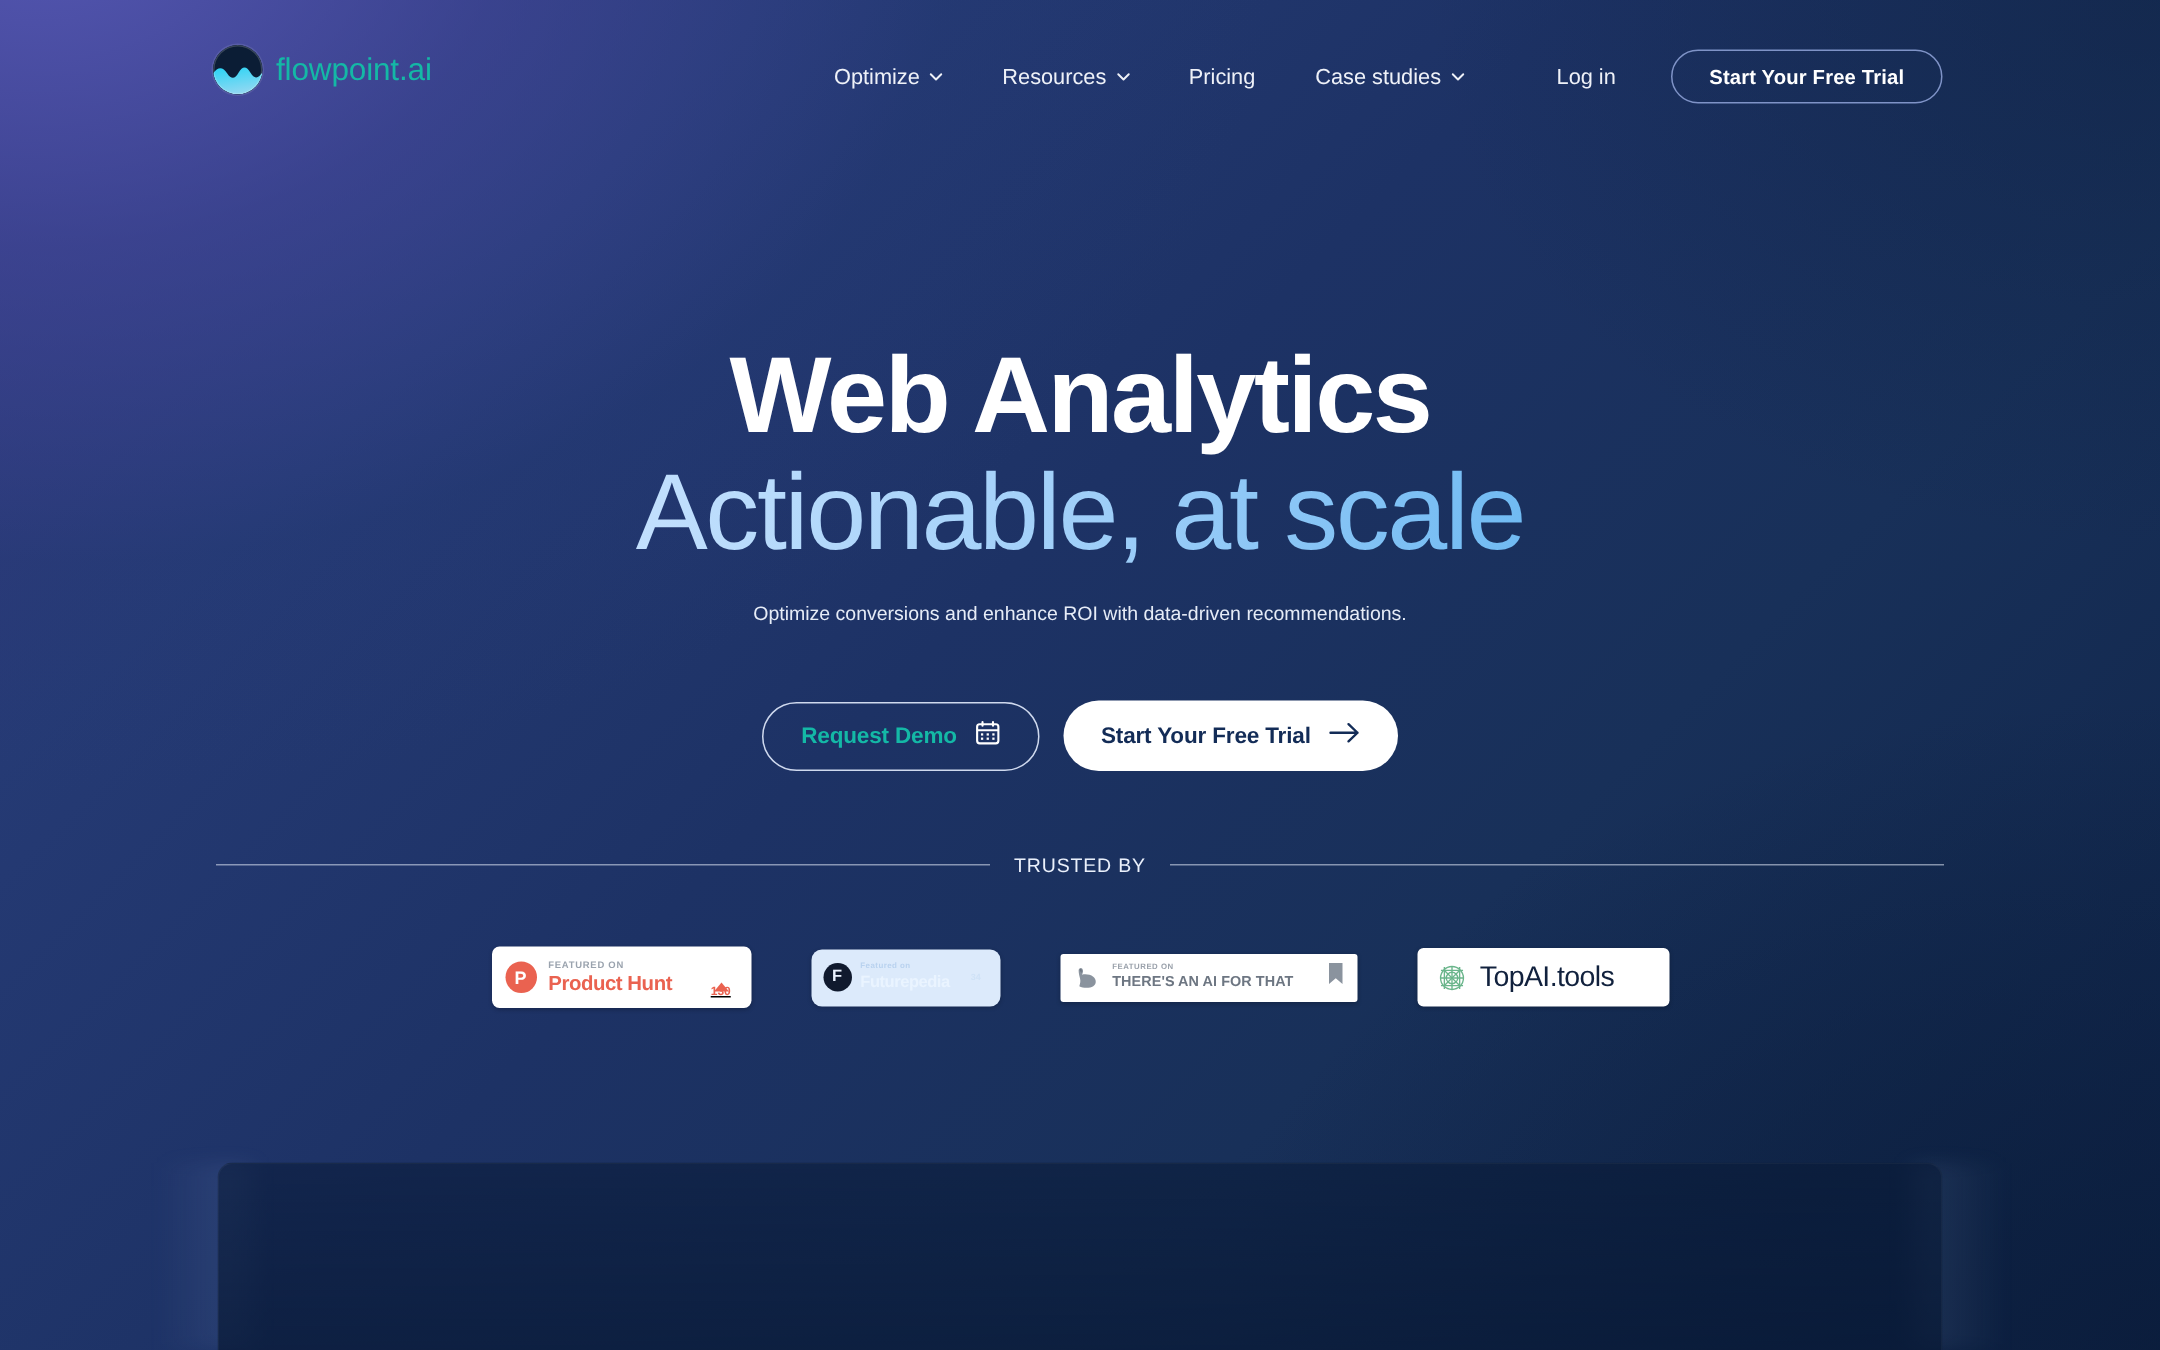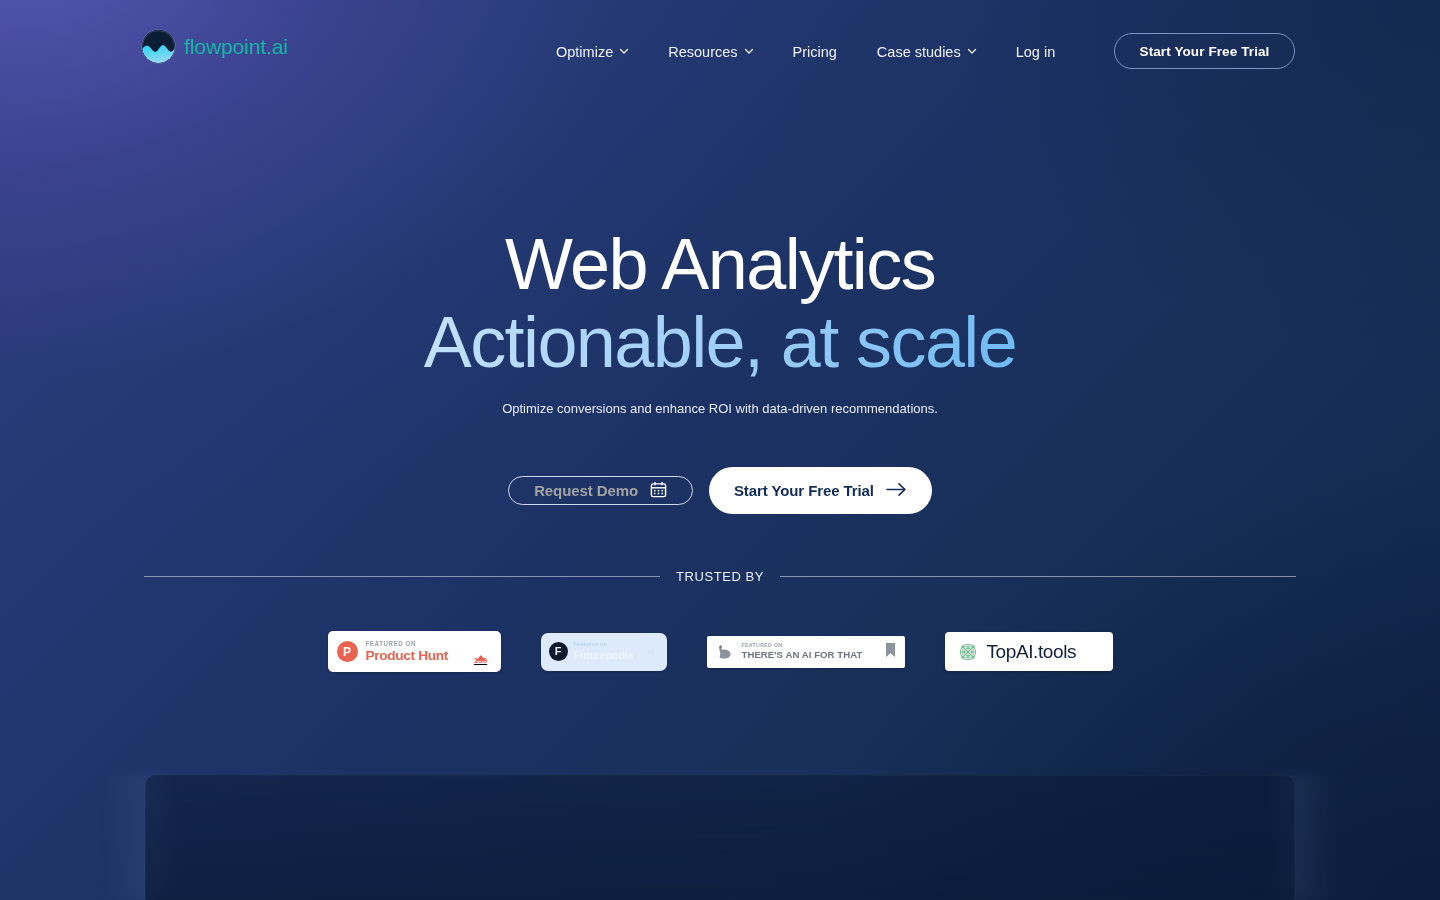--- a/index.html
+++ b/index.html
@@ -65,58 +65,58 @@
 
   .nav{
     position:absolute; left:556px; top:38px;
     display:flex; align-items:center; gap:0;
   }
   .nav-item{
     display:flex; align-items:center; gap:6px;
     color:#eef1f8; font-size:14.5px; font-weight:400;
     padding:6px 0; margin-right:40px; cursor:pointer; white-space:nowrap;
   }
-  .nav-item:last-child{ margin-right:0; }
+  .nav-item:last-child{ margin-right:0;margin-left:22px; }
   .chev{ display:inline-block; width:9px; height:9px; position:relative; top:-2px; }
   .chev svg{ display:block; }
 
   .btn-nav-cta{
     position:absolute; left:1114px; top:33px;
     width:181px; height:36px; border-radius:20px;
     border:1px solid #7f93c7; background:transparent;
     color:#ffffff; font-size:13.5px; font-weight:700; letter-spacing:0.1px;
     display:flex; align-items:center; justify-content:center; cursor:pointer;
   }
 
   
   .hero{ position:absolute; left:0; top:0; width:1440px; text-align:center; }
   .h1{
     position:absolute; left:0; top:224px; width:1440px;
-    font-size:72px; line-height:80px; font-weight:400; letter-spacing:-1.6px;
+    font-size:72px; line-height:80px; font-weight:700; letter-spacing:-1.6px;
     color:#ffffff;
   }
   .h1-line2{
     position:absolute; left:0; top:302px; width:1440px;
     font-size:72px; line-height:80px; font-weight:400; letter-spacing:-1.6px;
     background:linear-gradient(95deg,#e9f3ff 0%,#cfe6ff 22%,#9ccdf8 52%,#6db9f2 72%,#5bb3f2 100%);
     -webkit-background-clip:text; background-clip:text;
     -webkit-text-fill-color:transparent; color:transparent;
   }
   .sub{
     position:absolute; left:0; top:396px; width:1440px;
     font-size:13px; line-height:26px; color:#e6ecf7; font-weight:400;
   }
 
   .cta-row{
     position:absolute; left:0; top:467px; width:1440px;
     display:flex; justify-content:center; align-items:center; gap:16px;
   }
   .btn-demo{
-    height:29px; padding:0 25px; border-radius:26px;
-    border:1px solid #cfd9ee; background:transparent; color:#a3a3a3;
+    height:46px; padding:0 25px; border-radius:26px;
+    border:1px solid #cfd9ee; background:transparent; color:#14b8a6;
     font-size:15px; font-weight:700; letter-spacing:-0.1px;
     display:flex; align-items:center; gap:12px; cursor:pointer;
   }
   .btn-trial{
     height:47px; padding:0 25px; border-radius:26px;
     border:none; background:#ffffff; color:#132c57;
     font-size:15px; font-weight:700; letter-spacing:-0.1px;
     display:flex; align-items:center; gap:12px; cursor:pointer;
   }
 

